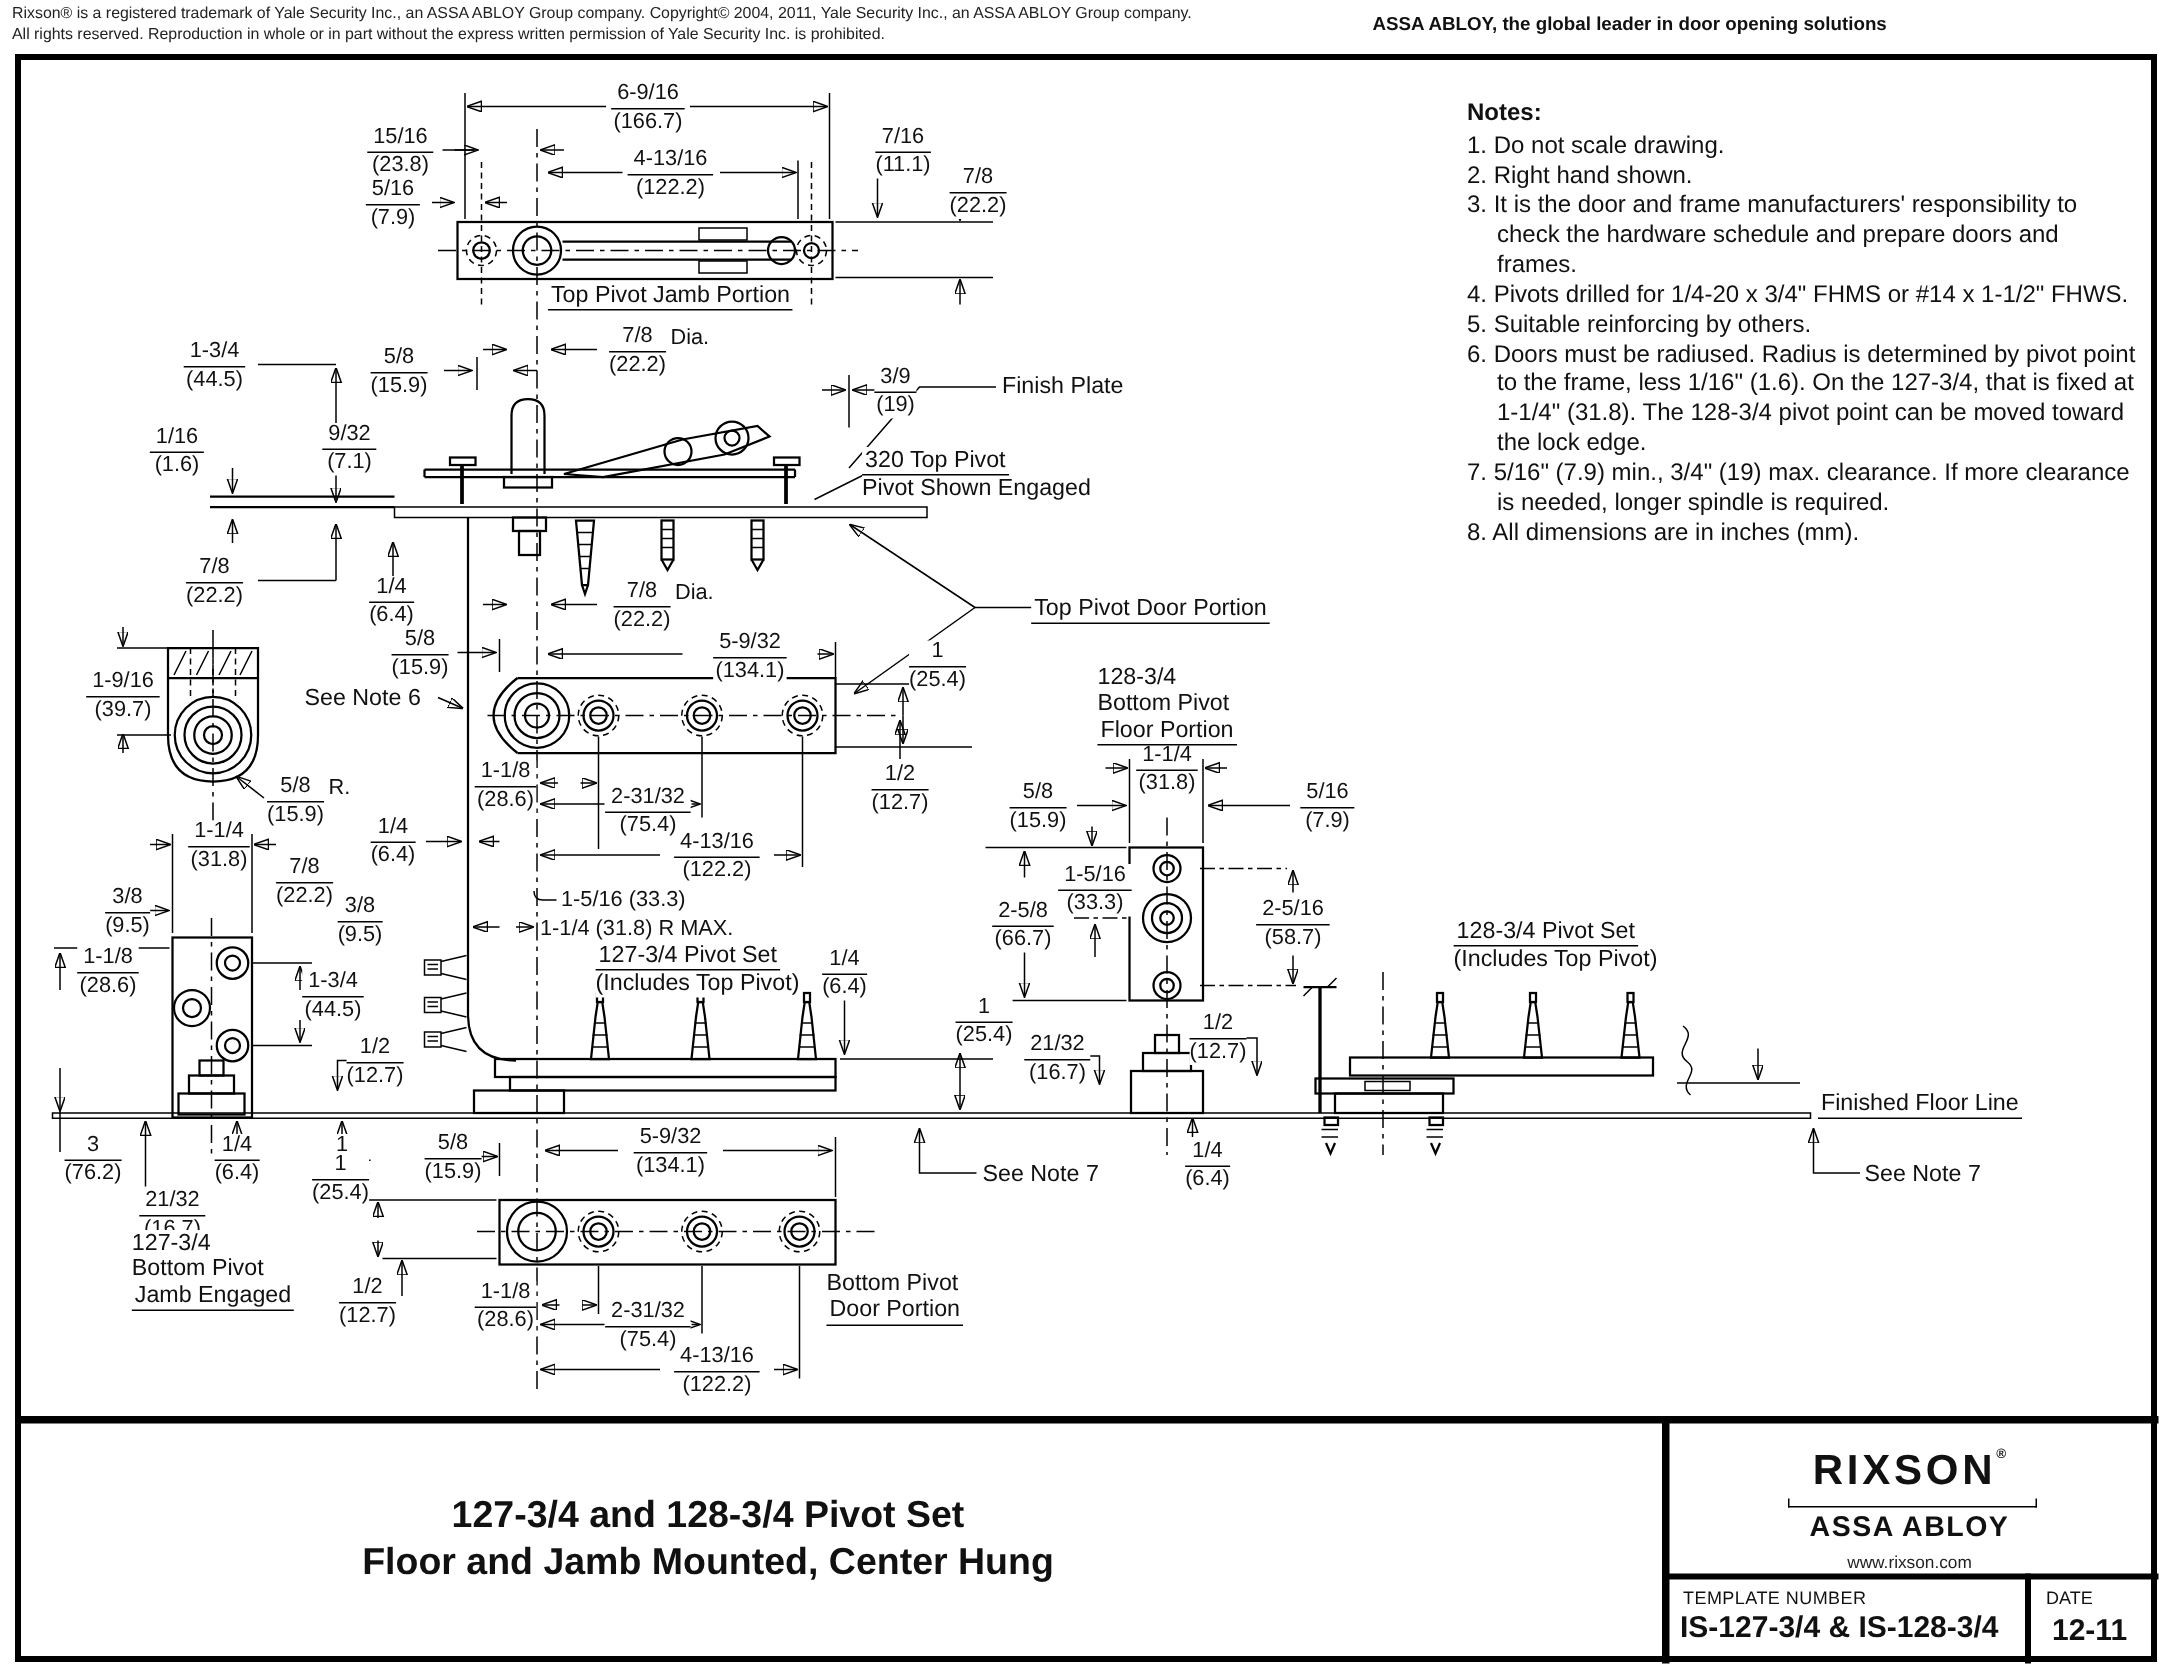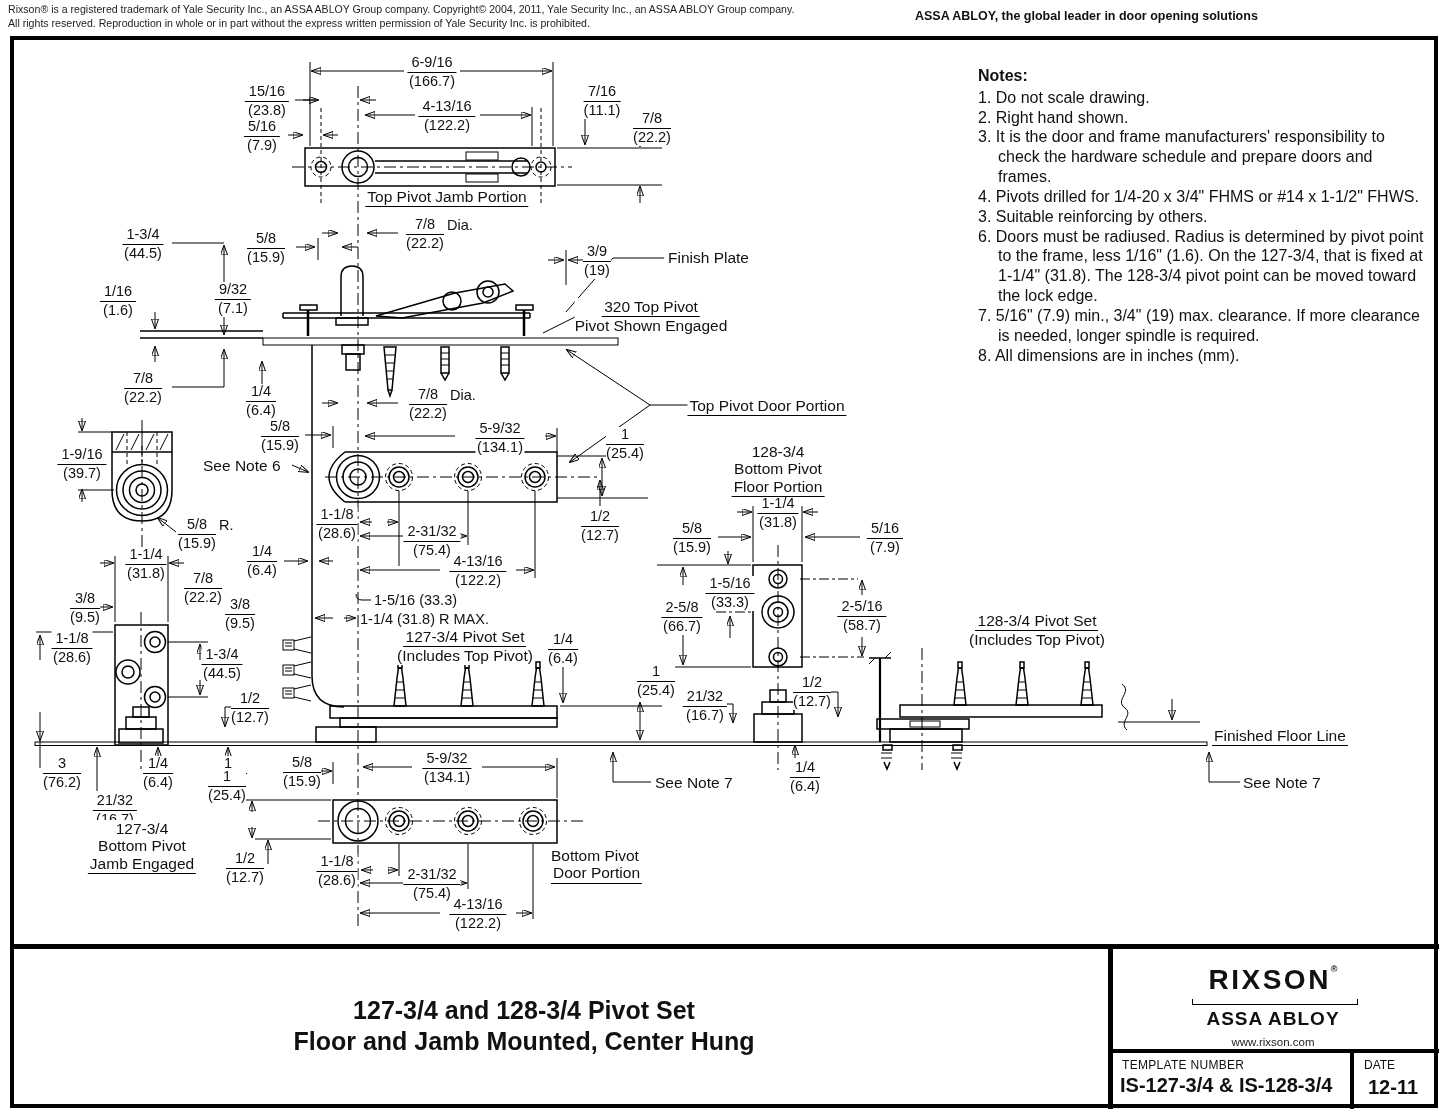--- a/index.html
+++ b/index.html
@@ -20,25 +20,25 @@
   .dsh2{stroke-width:1px;stroke-dasharray:10 3 3 3;}
   .notes{position:absolute;left:978px;top:66px;width:452px;font-size:16px;line-height:1.24;color:#111;}
   .notes-title{font-weight:bold;margin-bottom:2px;}
   .note{padding-left:20px;text-indent:-20px;}
   .dim{position:absolute;transform:translateX(-50%);text-align:center;font-size:14.5px;line-height:1.1;white-space:nowrap;background:#fff;}
   .dim .f{display:block;border-bottom:1.3px solid #000;padding:0 4px 1px;}
   .dim .mm{display:block;padding-top:1px;}
   .dim .sfx{position:absolute;left:100%;top:1px;margin-left:3px;}
   .dimline{position:absolute;font-size:14.5px;white-space:nowrap;background:#fff;}
   .co{position:absolute;font-size:15.5px;white-space:nowrap;background:#fff;line-height:1.12;}
-  .co.c{transform:translateX(-50%);text-align:center;}
+  .co.c{transform:translateX(-50%);text-align:left;}
   .co .ln{display:block;}
   .u{display:inline-block;border-bottom:1.3px solid #000;padding:0 2px 1px;}
   .co.u{display:block;}
-  .sheet-title{position:absolute;left:524px;top:995px;transform:translateX(-50%);text-align:center;font-size:25px;font-weight:bold;line-height:1.25;white-space:nowrap;}
+  .sheet-title{position:absolute;left:472px;top:995px;transform:translateX(-50%);text-align:center;font-size:25px;font-weight:bold;line-height:1.25;white-space:nowrap;}
   .brand{position:absolute;left:1273px;top:964px;transform:translateX(-50%);font-size:28px;font-weight:bold;letter-spacing:2.5px;white-space:nowrap;}
   .brand .reg{font-size:9px;vertical-align:top;letter-spacing:0;}
   .brand-rule{position:absolute;left:1192px;top:999px;width:164px;height:5px;border-left:1.5px solid #000;border-right:1.5px solid #000;border-bottom:1.5px solid #000;}
   .groupname{position:absolute;left:1273px;top:1008px;transform:translateX(-50%);font-size:19px;font-weight:bold;letter-spacing:1px;white-space:nowrap;}
   .url{position:absolute;left:1273px;top:1036px;transform:translateX(-50%);font-size:11.5px;color:#222;}
   .tpl-label{position:absolute;left:1122px;top:1058px;font-size:12px;letter-spacing:.3px;}
   .tpl-value{position:absolute;left:1120px;top:1074px;font-size:20px;font-weight:bold;white-space:nowrap;}
   .date-label{position:absolute;left:1364px;top:1058px;font-size:12px;}
   .date-value{position:absolute;left:1368px;top:1076px;font-size:20px;font-weight:bold;}
 </style>
@@ -404,21 +404,21 @@
     <line class="cl" x1="358" y1="86" x2="358" y2="930"></line>
     <line class="cl" x1="292" y1="167" x2="572" y2="167"></line>
   </svg>
 
   <div class="notes">
     <div class="notes-title">Notes:</div>
     <div class="note">1. Do not scale drawing.</div>
     <div class="note">2. Right hand shown.</div>
     <div class="note">3. It is the door and frame manufacturers' responsibility to check the hardware schedule and prepare doors and frames.</div>
     <div class="note">4. Pivots drilled for 1/4-20 x 3/4" FHMS or #14 x 1-1/2" FHWS.</div>
-    <div class="note">3. Suitable reinforcing by others.</div>
+    <div class="note">5. Suitable reinforcing by others.</div>
     <div class="note">6. Doors must be radiused. Radius is determined by pivot point to the frame, less 1/16" (1.6).  On the 127-3/4, that is fixed at 1-1/4" (31.8).  The 128-3/4 pivot point can be moved toward the lock edge.</div>
     <div class="note">7. 5/16" (7.9) min., 3/4" (19) max. clearance. If more clearance is needed, longer spindle is required.</div>
     <div class="note">8. All dimensions are in inches (mm).</div>
   </div>
 
   <div class="dim" style="left:432px;top:55px">
       <span class="f">6-9/16</span>
       <span class="mm">(166.7)</span>
     </div>
   <div class="dim" style="left:267px;top:84px">

